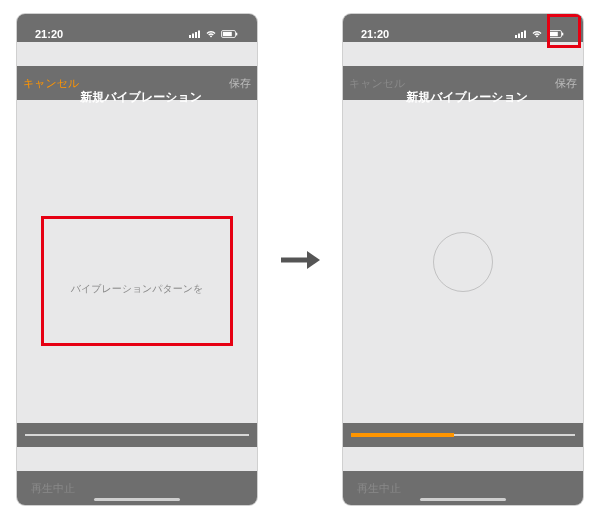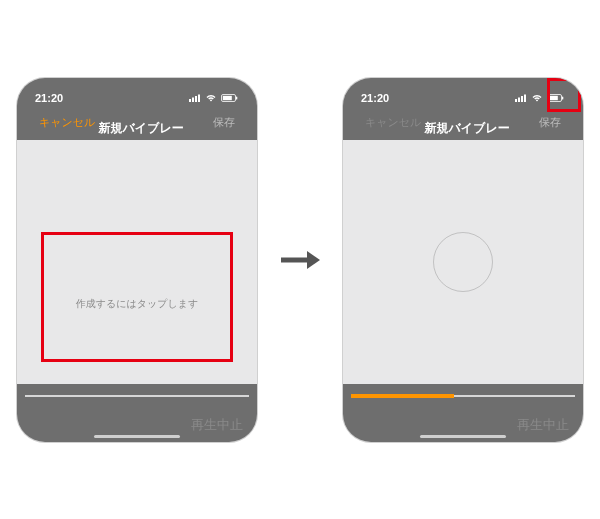--- a/index.html
+++ b/index.html
@@ -8,49 +8,50 @@
       background: #fff;
       width: 600px;
       height: 519px;
       display: flex;
       align-items: center;
       justify-content: center;
       gap: 22px;
     }
     .phone {
       width: 240px;
-      height: 364px;
+      height: 491px;
       background: #e8e8e9;
-      border-radius: 28px;
+      border-radius: 8px;
       box-shadow: 0 0 0 1px #d0d0d0;
       overflow: hidden;
       display: flex;
       flex-direction: column;
       position: relative;
+      gap: 24px;
     }
     .status-bar {
       height: 28px;
       background: #6e6e6e;
       display: flex;
       align-items: flex-end;
       justify-content: space-between;
       padding: 0 18px 2px 18px;
       font-size: 10px;
       font-weight: 600;
       color: #fff;
     }
     .status-time { font-size: 11px; }
     .status-icons { display: flex; gap: 4px; align-items: center; font-size: 9px; }
     .nav-bar {
       height: 34px;
       background: #6e6e6e;
       display: flex;
       align-items: center;
       justify-content: flex-end;
-      padding: 0 22px;
+      padding: 0 6px;
       font-size: 11px;
       color: #fff;
     }
     .nav-left, .nav-right { min-width: 48px; }
     .nav-left { color: #ff9500; text-align: left; }
     .nav-left.disabled { color: #8a8a8a; }
     .nav-title { font-weight: 600; flex: 1; text-align: center; font-size: 12px; margin-top: 28px; }
     .nav-right { text-align: right; color: #bdbdbd; }
     .content {
       flex: 1;
@@ -95,23 +96,23 @@
       position: absolute;
       left: 0; top: 0; height: 4px; top: -1px;
       background: #ff9500;
       display: flex;
     }
     .bottom-bar {
       height: 34px;
       background: #6e6e6e;
       display: flex;
       align-items: center;
-      justify-content: flex-end;
+      justify-content: flex-start;
       padding: 0 14px;
-      font-size: 13px;
+      font-size: 11px;
       color: #8a8a8a;
     }
     .home-indicator {
       position: absolute;
       bottom: 4px; left: 50%;
       width: 86px; height: 3px;
       background: #cfcfcf;
       border-radius: 2px;
       transform: translateX(-50%);
     }
@@ -157,21 +158,21 @@
     </span>
   </div>
   <div class="nav-bar">
     <span class="nav-left">キャンセル</span>
     <span class="nav-title">新規バイブレーション</span>
     <span class="nav-right">保存</span>
   </div>
   <div class="content">
     <div class="hint-box">
       <div>
-        <div>作成するにはタップします</div>
+        <div>バイブレーションパターンを</div>
       </div>
     </div>
     <div class="red-highlight" style="left:24px; right:24px; top:92px; height:130px;"></div>
   </div>
   <div class="track-area">
     <div class="track-line"></div>
   </div>
   <div class="bottom-bar">
     <span>再生</span>
     <span>中止</span>

